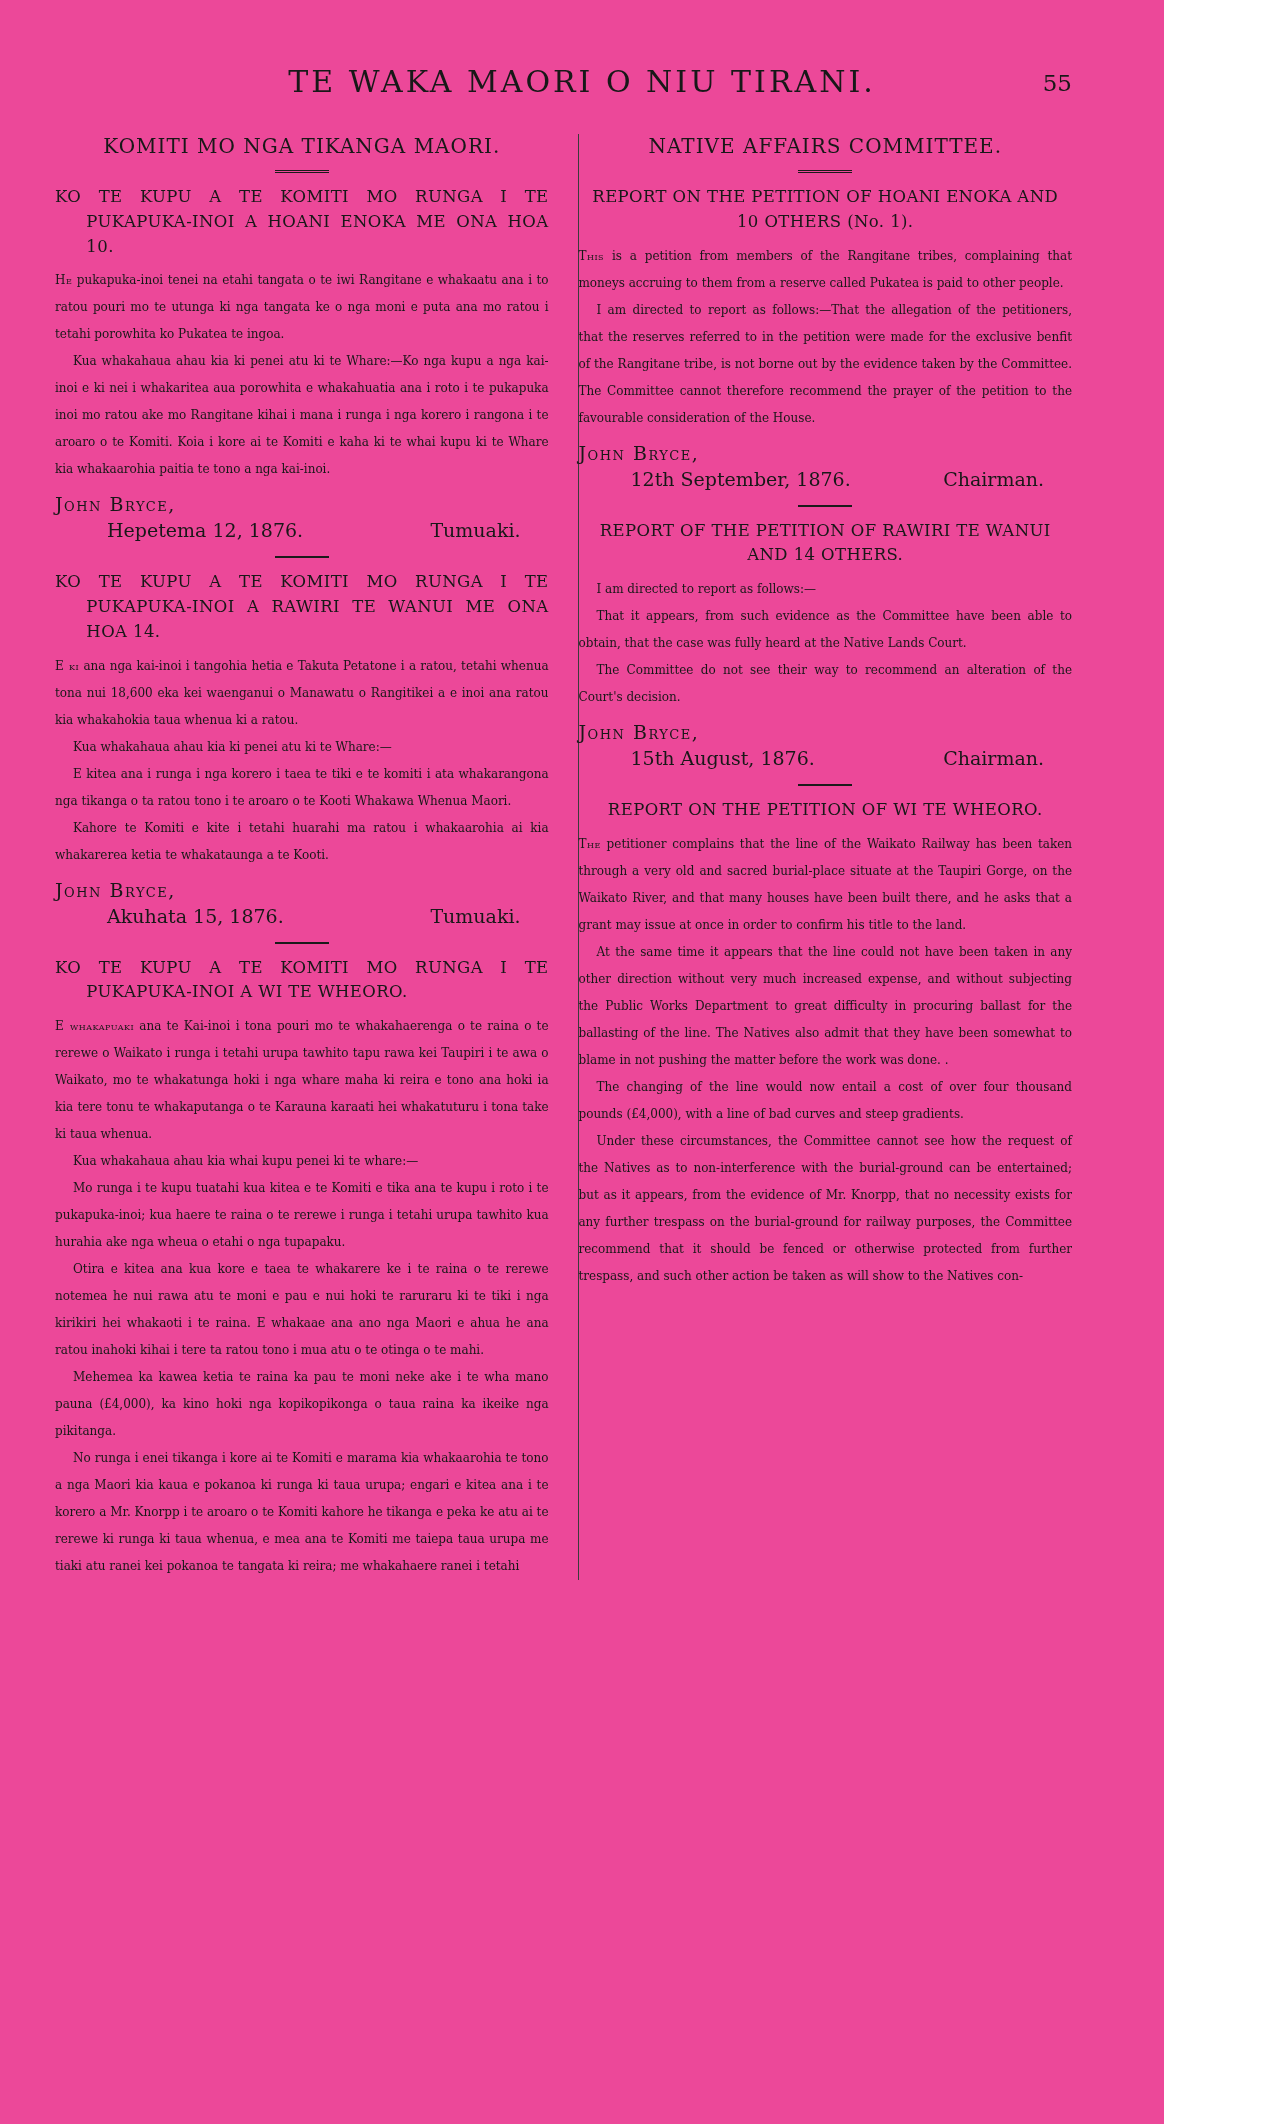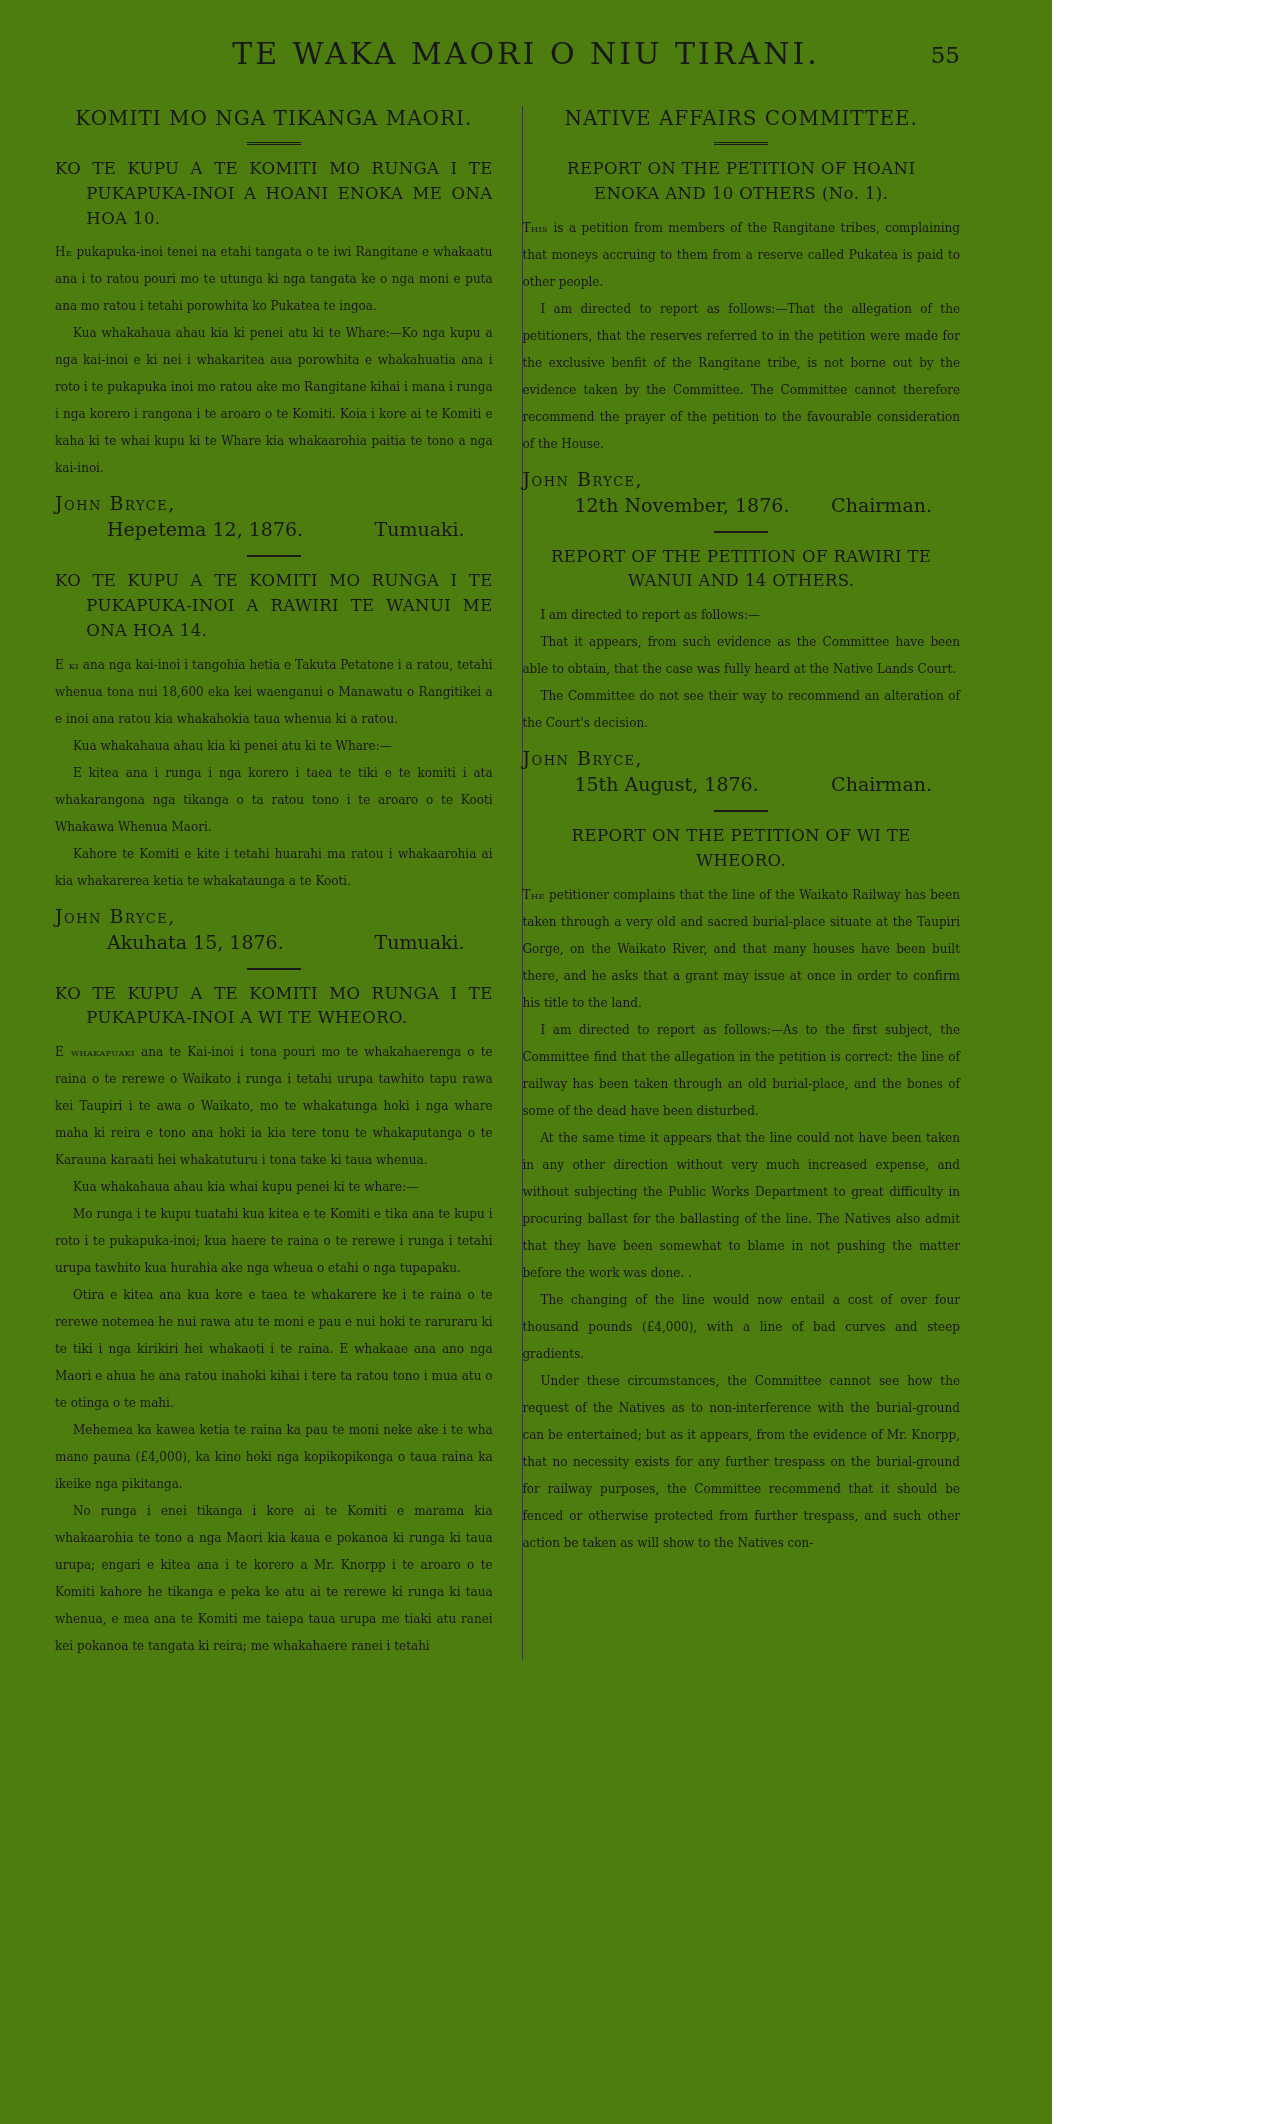--- a/index.html
+++ b/index.html
@@ -1,24 +1,24 @@
 <!DOCTYPE html>
 <html><head>
 <meta charset="utf-8">
 <style>
   html,body{margin:0;padding:0;background:#ffffff;}
   .page{
     position:relative;
-    width:1052px;height:2124px;
-    background:#4d7c0f;
+    width:1164px;height:2124px;
+    background:#ec4899;
     color:#181818;
     font-family:"DejaVu Serif", serif;
     overflow:hidden;
     box-sizing:border-box;
-    padding:36px 0 0 0;
+    padding:64px 0 0 0;
   }
   .masthead{position:relative;height:54px;}
   .title{
     text-align:center;
     font-size:30px;
     letter-spacing:3px;
     white-space:nowrap;
   }
   .page-number{
     position:absolute;
@@ -152,21 +152,21 @@
       <h2 class="col-heading">NATIVE AFFAIRS COMMITTEE.</h2>
       <div class="rule"></div>
 
       <section>
         <h3 class="subhead ctr">REPORT ON THE PETITION OF HOANI ENOKA AND 10 OTHERS (No. 1).</h3>
         <p class="bp"><span class="lead">This</span> <span>is a petition from members of the Rangitane tribes, complaining that moneys accruing to them from a reserve called Pukatea is paid to other people.</span></p>
         <p class="bp ind">I am directed to report as follows:—That the allegation of the petitioners, that the reserves referred to in the petition were made for the exclusive benfit of the Rangitane tribe, is not borne out by the evidence taken by the Committee. The Committee cannot therefore recommend the prayer of the petition to the favourable consideration of the House.</p>
         <div class="sig">
           <div class="sig-name">John Bryce,</div>
           <div class="sig-row">
-            <span class="sig-date">12th November, 1876.</span>
+            <span class="sig-date">12th September, 1876.</span>
             <span class="sig-role">Chairman.</span>
           </div>
         </div>
       </section>
 
       <div class="rule rule-thin"></div>
 
       <section>
         <h3 class="subhead ctr">REPORT OF THE PETITION OF RAWIRI TE WANUI AND 14 OTHERS.</h3>
         <p class="bp ind">I am directed to report as follows:—</p>
@@ -179,21 +179,20 @@
             <span class="sig-role">Chairman.</span>
           </div>
         </div>
       </section>
 
       <div class="rule rule-thin"></div>
 
       <section>
         <h3 class="subhead ctr">REPORT ON THE PETITION OF WI TE WHEORO.</h3>
         <p class="bp"><span class="lead">The</span> <span>petitioner complains that the line of the Waikato Railway has been taken through a very old and sacred burial-place situate at the Taupiri Gorge, on the Waikato River, and that many houses have been built there, and he asks that a grant may issue at once in order to confirm his title to the land.</span></p>
-        <p class="bp ind gap-sm">I am directed to report as follows:—As to the first subject, the Committee find that the allegation in the petition is correct: the line of railway has been taken through an old burial-place, and the bones of some of the dead have been disturbed.</p>
         <p class="bp ind gap-md">At the same time it appears that the line could not have been taken in any other direction without very much increased expense, and without subjecting the Public Works Department to great difficulty in procuring ballast for the ballasting of the line. The Natives also admit that they have been somewhat to blame in not pushing the matter before the work was done. .</p>
         <p class="bp ind">The changing of the line would now entail a cost of over four thousand pounds (£4,000), with a line of bad curves and steep gradients.</p>
         <p class="bp ind">Under these circumstances, the Committee cannot see how the request of the Natives as to non-interference with the burial-ground can be entertained; but as it appears, from the evidence of Mr. Knorpp, that no necessity exists for any further trespass on the burial-ground for railway purposes, the Committee recommend that it should be fenced or otherwise protected from further trespass, and such other action be taken as will show to the Natives con-</p>
       </section>
     </div>
 
   </div>
 </div>
 
 </body></html>

